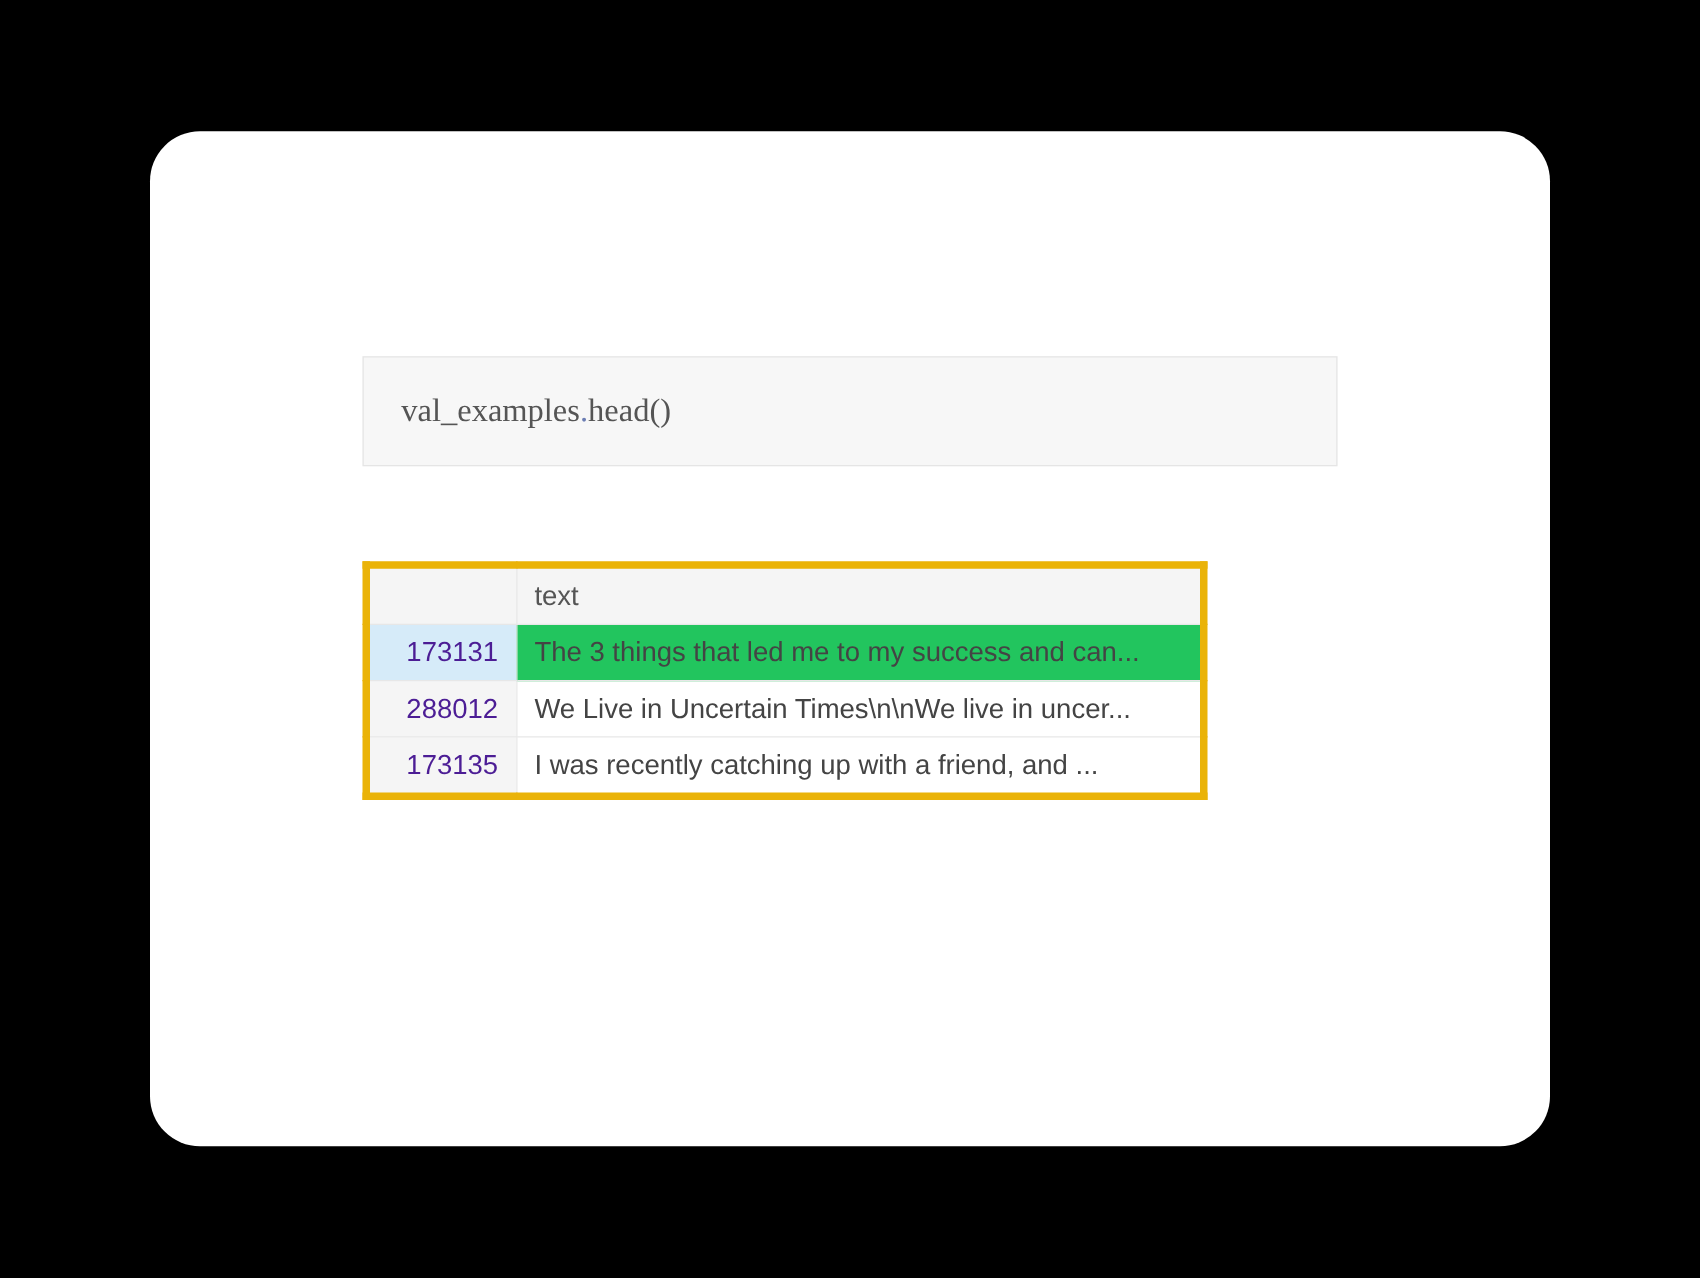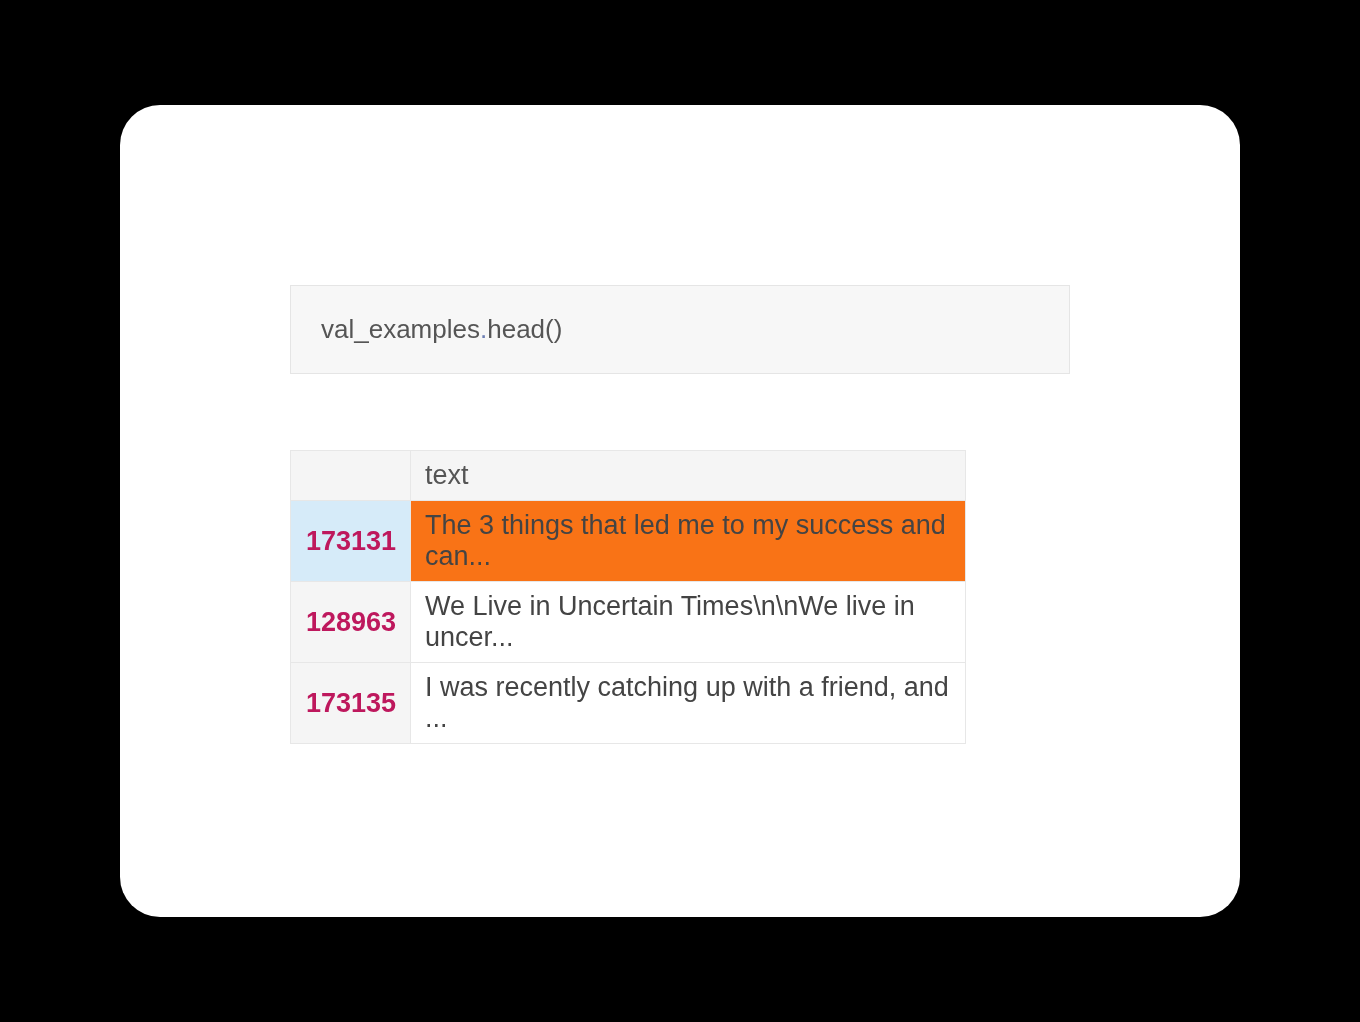--- a/index.html
+++ b/index.html
@@ -29,69 +29,69 @@
     
     .code-cell {
       background: #f7f7f7;
       border: 1px solid #e5e5e5;
       padding: 28px 30px;
       margin-bottom: 20px;
       width: 780px;
     }
     
     .code-text {
-      font-family: Liberation Sans, sans-serif;
+      font-family: Liberation Serif, serif;
       font-size: 26px;
       color: #555;
       white-space: pre;
     }
     
     .code-text .dot {
       color: #6b7db3;
     }
     
     .output-marker {
       font-family: "SFMono-Regular", Consolas, monospace;
       font-size: 14px;
       color: #999;
       margin: 6px 0 40px 0;
       letter-spacing: 0.5px;
     }
     
     .dataframe {
       border-collapse: collapse;
       width: 676px;
-      font-size: 27px;
+      font-size: 22px;
       color: #444;
-      border: 1px solid #eab308;
+      border: 6px solid #eab308;
     }
     
     .dataframe th,
     .dataframe td {
       text-align: left;
       padding: 9px 14px;
       border: 1px solid #e7e7e7;
     }
     
     .dataframe thead th {
       background: #f5f5f5;
       font-weight: 400;
       color: #555;
     }
     
     .dataframe tbody th.index-col {
       background: #f5f5f5;
-      font-weight: 700;
-      color: #be185d;
+      font-weight: 400;
+      color: #4c1d95;
       text-align: right;
       width: 120px;
     }
     
     .dataframe tbody tr.highlight td {
-      background: #f97316;
+      background: #22c55e;
     }
     
     .dataframe tbody tr.highlight th.index-col {
       background: #d6ebf9;
     }
     
     .dataframe thead th.index-header {
       background: #f5f5f5;
       width: 120px;
     }
@@ -113,21 +113,21 @@
         <th class="index-header"></th>
         <th>text</th>
       </tr>
     </thead>
     <tbody>
       <tr class="highlight">
         <th class="index-col">173131</th>
         <td>The 3 things that led me to my success and can...</td>
       </tr>
       <tr>
-        <th class="index-col">128963</th>
+        <th class="index-col">288012</th>
         <td>We Live in Uncertain Times\n\nWe live in uncer...</td>
       </tr>
       <tr>
         <th class="index-col">173135</th>
         <td>I was recently catching up with a friend, and ...</td>
       </tr>
     </tbody>
   </table>
 
 </div>

